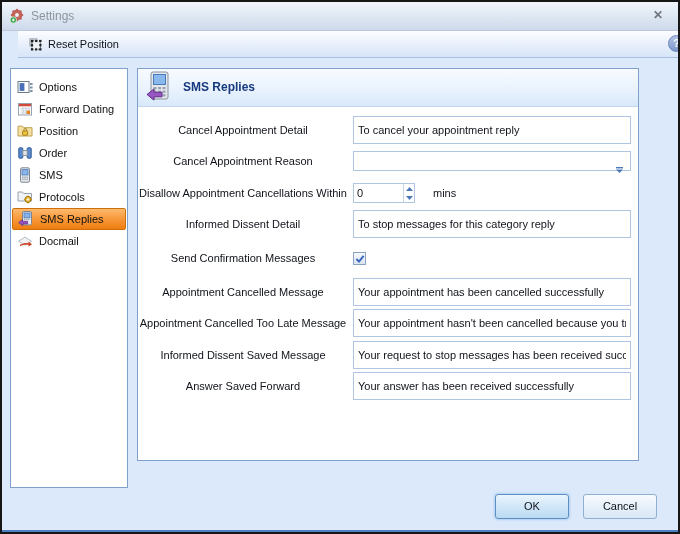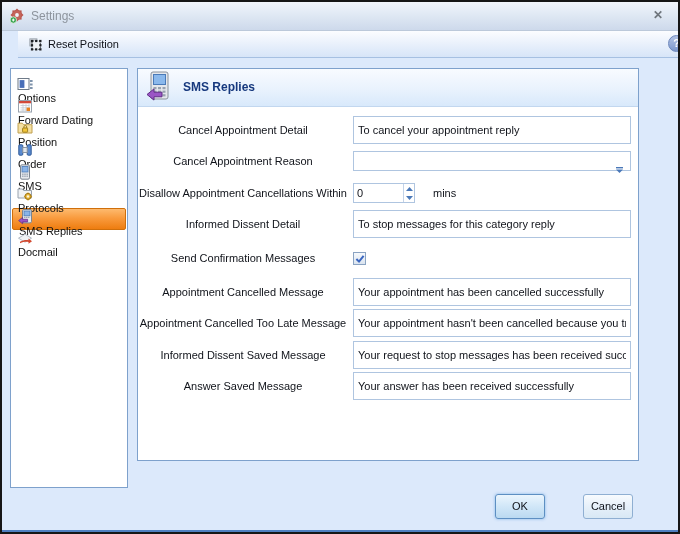--- a/index.html
+++ b/index.html
@@ -26,21 +26,21 @@
   .reset-btn{display:flex;align-items:center;margin-left:5px;padding:2px 7px 2px 4px;
     font-size:11px;color:#10131a;border-radius:2px;}
   .reset-btn .ricon{width:16px;height:16px;margin-right:5px;flex:none;}
   .help-btn{position:absolute;right:9px;top:4px;width:17px;height:17px;border-radius:50%;
     background:linear-gradient(180deg,#b3c3e4 0%,#7d98cc 100%);border:1px solid #6b86bb;
     color:#fff;font-size:11px;font-weight:bold;text-align:center;line-height:15px;box-sizing:border-box;}
 
   
   .sidebar{position:absolute;left:8px;top:66px;width:118px;height:420px;background:#fff;
     border:1px solid #7ea1cc;box-sizing:border-box;padding-top:7px;}
-  .side-item{display:flex;align-items:flex-start;height:22px;margin:0 1px;font-size:11px;color:#111;box-sizing:border-box;flex-direction:column;}
+  .side-item{display:flex;align-items:center;height:22px;margin:0 1px;font-size:11px;color:#111;box-sizing:border-box;}
   .side-item .sicon{width:16px;height:16px;margin-left:5px;flex:none;}
   .side-item .slabel{margin-left:6px;white-space:nowrap;}
   .side-item[data-selected="true"]{
     background:linear-gradient(180deg,#fdba6e 0%,#f99b3e 45%,#ee7d10 100%);
     border:1px solid #d06f0a;border-radius:2px;}
 
   
   .panel{position:absolute;left:135px;top:66px;width:502px;height:393px;background:#fff;
     border:1px solid #7ea1cc;box-sizing:border-box;}
   .panel-header{position:absolute;left:0;top:0;right:0;height:37px;
@@ -62,21 +62,21 @@
     font-size:11px;color:#10131a;padding:0 3px;outline:none;}
   .spin-btns{width:16px;border-left:1px solid #c3d3e8;display:flex;flex-direction:column;}
   .spin-up,.spin-down{flex:1;display:flex;align-items:center;justify-content:center;}
   .suffix{margin-left:18px;font-size:11px;color:#10131a;}
   .checkbox{position:relative;width:13px;height:13px;box-sizing:border-box;border:1px solid #8aa3c2;
     background:linear-gradient(180deg,#f6f9fc,#dbe4ef);margin-left:5px;}
   .checkbox svg{display:none;position:absolute;left:0px;top:0px;}
   .checkbox[data-checked="true"] svg{display:block;}
 
   
-  .btn{position:absolute;top:492px;width:50px;height:25px;border-radius:3px;box-sizing:border-box;
+  .btn{position:absolute;top:492px;width:74px;height:25px;border-radius:3px;box-sizing:border-box;
     font-size:11px;color:#10131a;text-align:center;line-height:22px;}
   .btn-ok{left:493px;background:linear-gradient(180deg,#ebf5fd 0%,#d3e8f8 45%,#bad9f1 100%);
     border:1px solid #5d8fc2;box-shadow:0 0 3px rgba(120,175,230,.9);}
   .btn-cancel{left:581px;background:linear-gradient(180deg,#f8fbfe 0%,#e8f1fa 45%,#d8e8f5 100%);
     border:1px solid #8fafd2;}
 </style>
 </head>
 <body>
 
 <div id="window">
@@ -312,21 +312,21 @@
       <span class="lbl">Appointment Cancelled Too Late Message</span>
       <input class="txt field" type="text" value="Your appointment hasn't been cancelled because you tried" style="">
     </div>
 
     <div class="row" style="top:276px;">
       <span class="lbl">Informed Dissent Saved Message</span>
       <input class="txt field" type="text" value="Your request to stop messages has been received success" style="">
     </div>
 
     <div class="row" style="top:307px;">
-      <span class="lbl">Answer Saved Message</span>
+      <span class="lbl">Answer Saved Forward</span>
       <input class="txt field" type="text" value="Your answer has been received successfully" style="">
     </div>
 
   </div>
 
   <div class="btn btn-ok">OK</div>
   <div class="btn btn-cancel">Cancel</div>
 
 </div>
 

